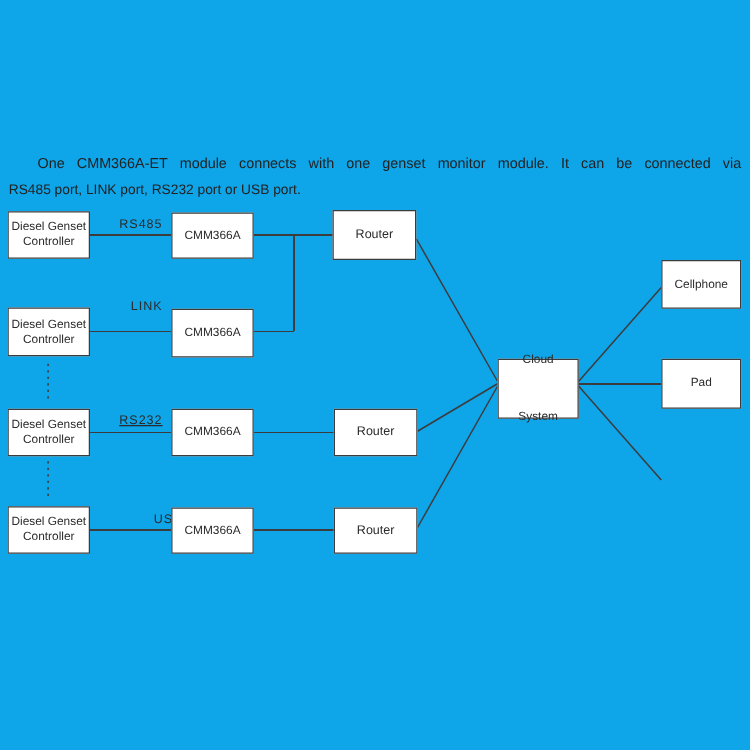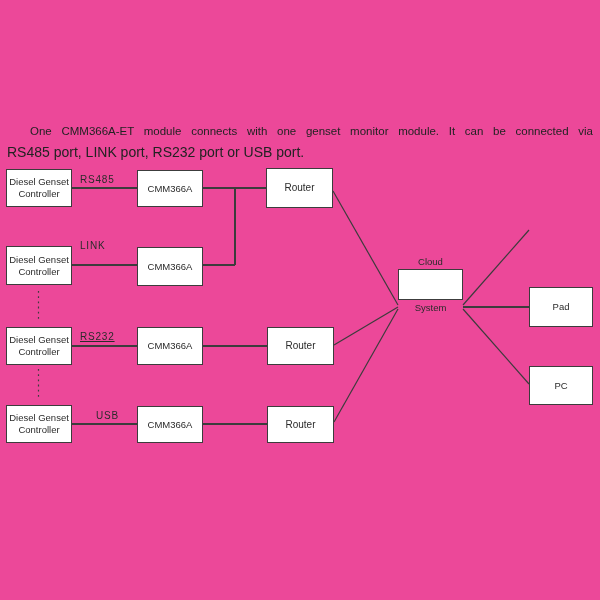--- a/index.html
+++ b/index.html
@@ -3,41 +3,41 @@
 <meta charset="utf-8">
 <style>
   * { margin: 0; padding: 0; box-sizing: border-box; }
   html, body { background: #ffffff; }
   body { font-family: "Liberation Sans", "DejaVu Sans", sans-serif; color: #222222; }
 
   .page {
     position: relative;
     width: 600px;
     height: 600px;
-    background: #ec4899;
+    background: #0ea5e9;
     overflow: hidden;
   }
 
   .intro-line1 {
     position: absolute;
     left: 7px; top: 124px;
     width: 586px;
     font-size: 11.5px;
     line-height: 15px;
     color: #222222;
     text-indent: 23px;
     text-align: justify;
     text-align-last: justify;
     word-spacing: 2px;
   }
   .intro-line2 {
     position: absolute;
     left: 7px; top: 145px;
     width: 586px;
-    font-size: 14px;
+    font-size: 11px;
     line-height: 15px;
     color: #222222;
   }
 
   svg.wires {
     position: absolute;
     left: 0; top: 0;
     width: 600px; height: 600px;
     z-index: 1;
   }
@@ -67,30 +67,30 @@
   .cmm1 { left: 137px; top: 170px; width: 66px; height: 37px; }
   .cmm2 { left: 137px; top: 247px; width: 66px; height: 39px; }
   .cmm3 { left: 137px; top: 327px; width: 66px; height: 38px; }
   .cmm4 { left: 137px; top: 406px; width: 66px; height: 37px; }
 
   
   .rt1 { left: 266px; top: 168px; width: 67px; height: 40px; font-size: 10px; }
   .rt3 { left: 267px; top: 327px; width: 67px; height: 38px; font-size: 10px; }
   .rt4 { left: 267px; top: 406px; width: 67px; height: 37px; font-size: 10px; }
 
-  .cloud { left: 398px; top: 269px; width: 65px; height: 31px; gap: 34px; }
+  .cloud { left: 398px; top: 287px; width: 65px; height: 48px; gap: 34px; }
 
   .cellphone { left: 529px; top: 208px; width: 64px; height: 39px; }
   .pad       { left: 529px; top: 287px; width: 64px; height: 40px; }
   .pc        { left: 529px; top: 366px; width: 64px; height: 39px; }
 
   .port-label {
     position: absolute;
     width: 50px;
-    text-align: left;
+    text-align: right;
     font-size: 10px;
     letter-spacing: 0.8px;
     color: #2b2b2b;
     z-index: 2;
     background: transparent;
   }
   .port-rs485 { left: 80px; top: 174px; }
   .port-link  { left: 80px; top: 240px; }
   .port-rs232 { left: 80px; top: 331px; text-decoration: underline; }
   .port-usb   { left: 96px; top: 410px; }
@@ -184,21 +184,21 @@
   </div>
   <div class="box rt4">
     <span>Router</span>
   </div>
 
   <div class="box cloud">
     <span>Cloud</span>
     <span>System</span>
   </div>
 
+  <div class="box cellphone">
+    <span>Cellphone</span>
+  </div>
   <div class="box pad">
     <span>Pad</span>
   </div>
-  <div class="box pc">
-    <span>PC</span>
-  </div>
 
 
 </div>
 
 </body></html>

